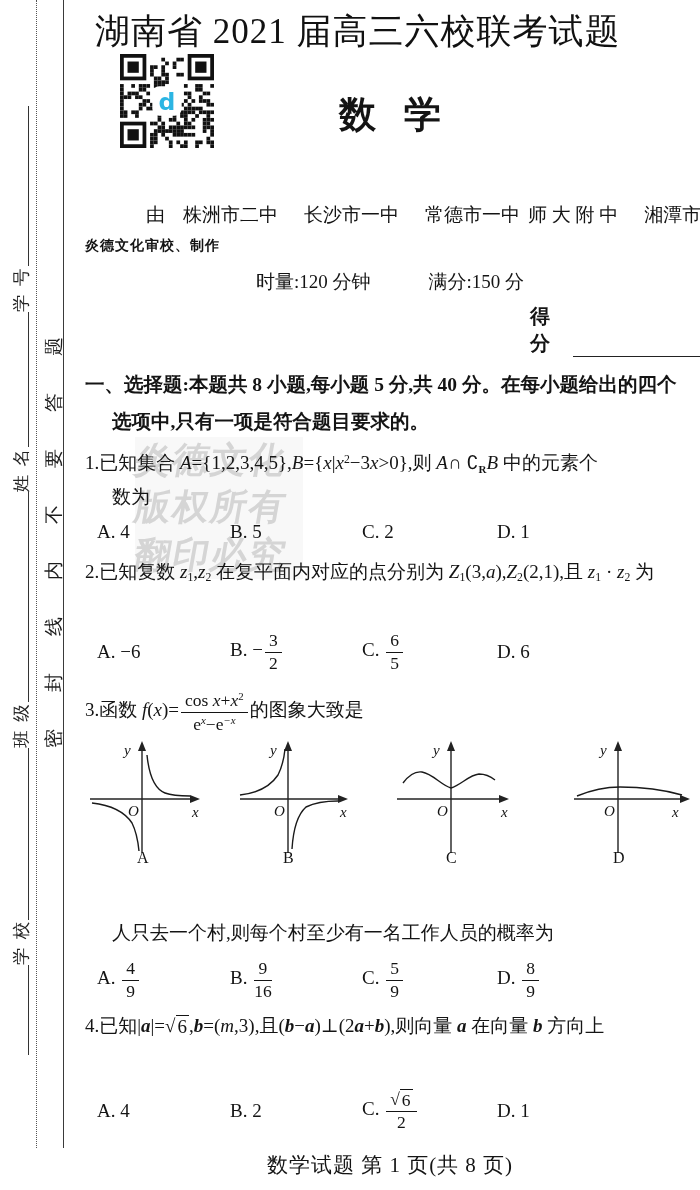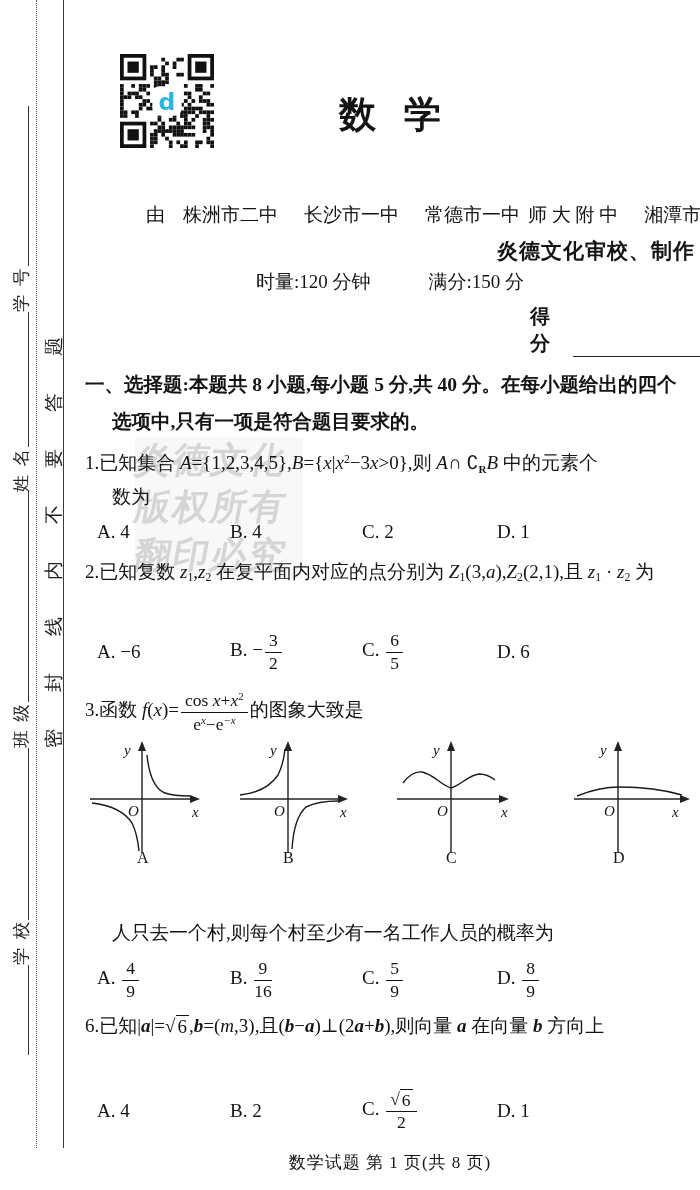--- a/index.html
+++ b/index.html
@@ -28,21 +28,21 @@
   .title{left:95px;top:8px;font-size:35px;letter-spacing:1px;white-space:nowrap;color:#111;}
   .qr{left:120px;top:54px;width:94px;height:94px;}
   .subject{left:85px;top:90px;width:610px;text-align:center;font-size:37px;font-weight:bold;}
   .subject span{margin:0 14px;}
   .byline{left:146px;top:163px;display:flex;align-items:center;font-size:19px;}
   .by{margin-right:18px;}
   .schools{display:flex;gap:8px;}
   .srow{display:flex;gap:26px;line-height:24px;}
   .srow span{white-space:pre;}
   .joint{}
-  .producer{left:85px;top:237px;width:610px;text-align:right;font-size:21px;font-weight:bold;
+  .producer{left:85px;top:237px;width:610px;text-align:left;font-size:14px;font-weight:bold;
             font-family:"Liberation Sans","DejaVu Sans",sans-serif;letter-spacing:1px;}
   .meta{left:85px;top:269px;width:610px;text-align:center;font-size:19px;}
   .meta .gap{display:inline-block;width:58px;}
   .score{left:530px;top:303px;display:flex;align-items:flex-end;}
   .score-label{font-size:20px;font-weight:bold;font-family:Liberation Sans, sans-serif;}
   .score-line{display:inline-block;width:130px;border-bottom:1.6px solid #222;height:24px;margin-left:4px;}
 
   
   .bl{position:absolute;left:85px;white-space:nowrap;font-size:19px;line-height:24px;}
   .indent{left:112px;}
@@ -65,21 +65,21 @@
   .frac .fd{padding-top:1px;}
   .sq{display:inline-flex;align-items:flex-start;white-space:nowrap;}
   .sq .sqr{line-height:1.15;}
   .sq .sqv{border-top:1.3px solid #141414;line-height:1.15;padding:0 2px;}
 
   
   .graph{position:absolute;top:735px;width:150px;height:130px;}
   .graph text{font-size:15px;font-style:italic;font-family:"Liberation Serif",serif;fill:#141414;}
   .graph text.glabel{font-style:normal;font-size:16px;}
 
-  .footer{left:85px;top:1151px;width:610px;text-align:center;font-size:17px;letter-spacing:1px;}
+  .footer{left:85px;top:1151px;width:610px;text-align:center;font-size:21px;letter-spacing:1px;}
 </style>
 </head>
 <body>
 
 <div class="page">
 
   <div class="abs watermark">
     <div>炎德文化</div>
     <div>版权所有</div>
     <div>翻印必究</div>
@@ -93,20 +93,21 @@
     <span class="fl" style="width:172px"></span>
     <span class="flabel">班 级</span>
     <span class="fl" style="width:210px"></span>
     <span class="flabel">姓 名</span>
     <span class="fl" style="width:135px"></span>
     <span class="flabel">学 号</span>
     <span class="fl" style="width:160px"></span>
   </div>
   <div class="abs seal">密封线内不要答题</div>
 
+  <div class="abs title">湖南省 2021 届高三六校联考试题</div>
 
   <div class="abs qr">
     <svg id="qrsvg" width="94" height="94" viewBox="0 0 96 96">
         <rect width="96" height="96" fill="#fff"></rect>
         <rect x="42.2" y="3.8" width="3.8" height="3.8" fill="#111"></rect>
         <rect x="57.6" y="3.8" width="3.8" height="3.8" fill="#111"></rect>
         <rect x="61.4" y="3.8" width="3.8" height="3.8" fill="#111"></rect>
         <rect x="46.1" y="7.7" width="3.8" height="3.8" fill="#111"></rect>
         <rect x="53.8" y="7.7" width="3.8" height="3.8" fill="#111"></rect>
         <rect x="30.7" y="11.5" width="3.8" height="3.8" fill="#111"></rect>
@@ -319,21 +320,21 @@
     <span class="score-line"></span>
   </div>
 
   <div class="bl bold-line" style="top:373px">一、选择题:本题共 8 小题,每小题 5 分,共 40 分。在每小题给出的四个</div>
   <div class="bl bold-line indent" style="top:410px">选项中,只有一项是符合题目要求的。</div>
 
   <div class="bl" style="top:448px"><span>1.已知集合 </span><span class="i">A</span><span>={1,2,3,4,5},</span><span class="i">B</span><span>={</span><span class="i">x</span><span>|</span><span class="i">x</span><span class="sup">2</span><span>−3</span><span class="i">x</span><span>&gt;0},则 </span><span class="i">A</span><span>∩ </span><span class="comp">∁</span><span class="subr">R</span><span class="i">B</span><span> 中的元素个</span></div>
   <div class="bl indent" style="top:485px"><span>数为</span></div>
   <div class="opts" style="top:521px">
     <span class="opt"><span>A. 4</span></span>
-    <span class="opt"><span>B. 4</span></span>
+    <span class="opt"><span>B. 5</span></span>
     <span class="opt"><span>C. 2</span></span>
     <span class="opt"><span>D. 1</span></span>
   </div>
 
   <div class="bl" style="top:560px"><span>2.已知复数 </span><span class="i">z</span><span class="sub">1</span><span>,</span><span class="i">z</span><span class="sub">2</span><span> 在复平面内对应的点分别为 </span><span class="i">Z</span><span class="sub">1</span><span>(3,</span><span class="i">a</span><span>),</span><span class="i">Z</span><span class="sub">2</span><span>(2,1),且 </span><span class="i">z</span><span class="sub">1</span><span> · </span><span class="i">z</span><span class="sub">2</span><span> 为</span></div>
   <div class="opts" style="top:630px;height:44px">
     <span class="opt"><span>A. −6</span></span>
     <span class="opt"><span>B. −</span><span class="frac">
           <span class="fn"><span>3</span></span>
           <span class="fd"><span>2</span></span>
@@ -410,21 +411,21 @@
     <span class="opt"><span>C. </span><span class="frac">
           <span class="fn"><span>5</span></span>
           <span class="fd"><span>9</span></span>
         </span></span>
     <span class="opt"><span>D. </span><span class="frac">
           <span class="fn"><span>8</span></span>
           <span class="fd"><span>9</span></span>
         </span></span>
   </div>
 
-  <div class="bl" style="top:1014px"><span>6.已知|</span><span class="bi">a</span><span>|=</span><span class="sq">
+  <div class="bl" style="top:1014px"><span>4.已知|</span><span class="bi">a</span><span>|=</span><span class="sq">
         <span class="sqr">√</span>
         <span class="sqv"><span>6</span></span>
       </span><span>,</span><span class="bi">b</span><span>=(</span><span class="i">m</span><span>,3),且(</span><span class="bi">b</span><span>−</span><span class="bi">a</span><span>)⊥(2</span><span class="bi">a</span><span>+</span><span class="bi">b</span><span>),则向量 </span><span class="bi">a</span><span> 在向量 </span><span class="bi">b</span><span> 方向上</span></div>
   <div class="opts" style="top:1085px;height:52px">
     <span class="opt"><span>A. 4</span></span>
     <span class="opt"><span>B. 2</span></span>
     <span class="opt"><span>C. </span><span class="frac">
           <span class="fn"><span class="sq">
               <span class="sqr">√</span>
               <span class="sqv"><span>6</span></span>

